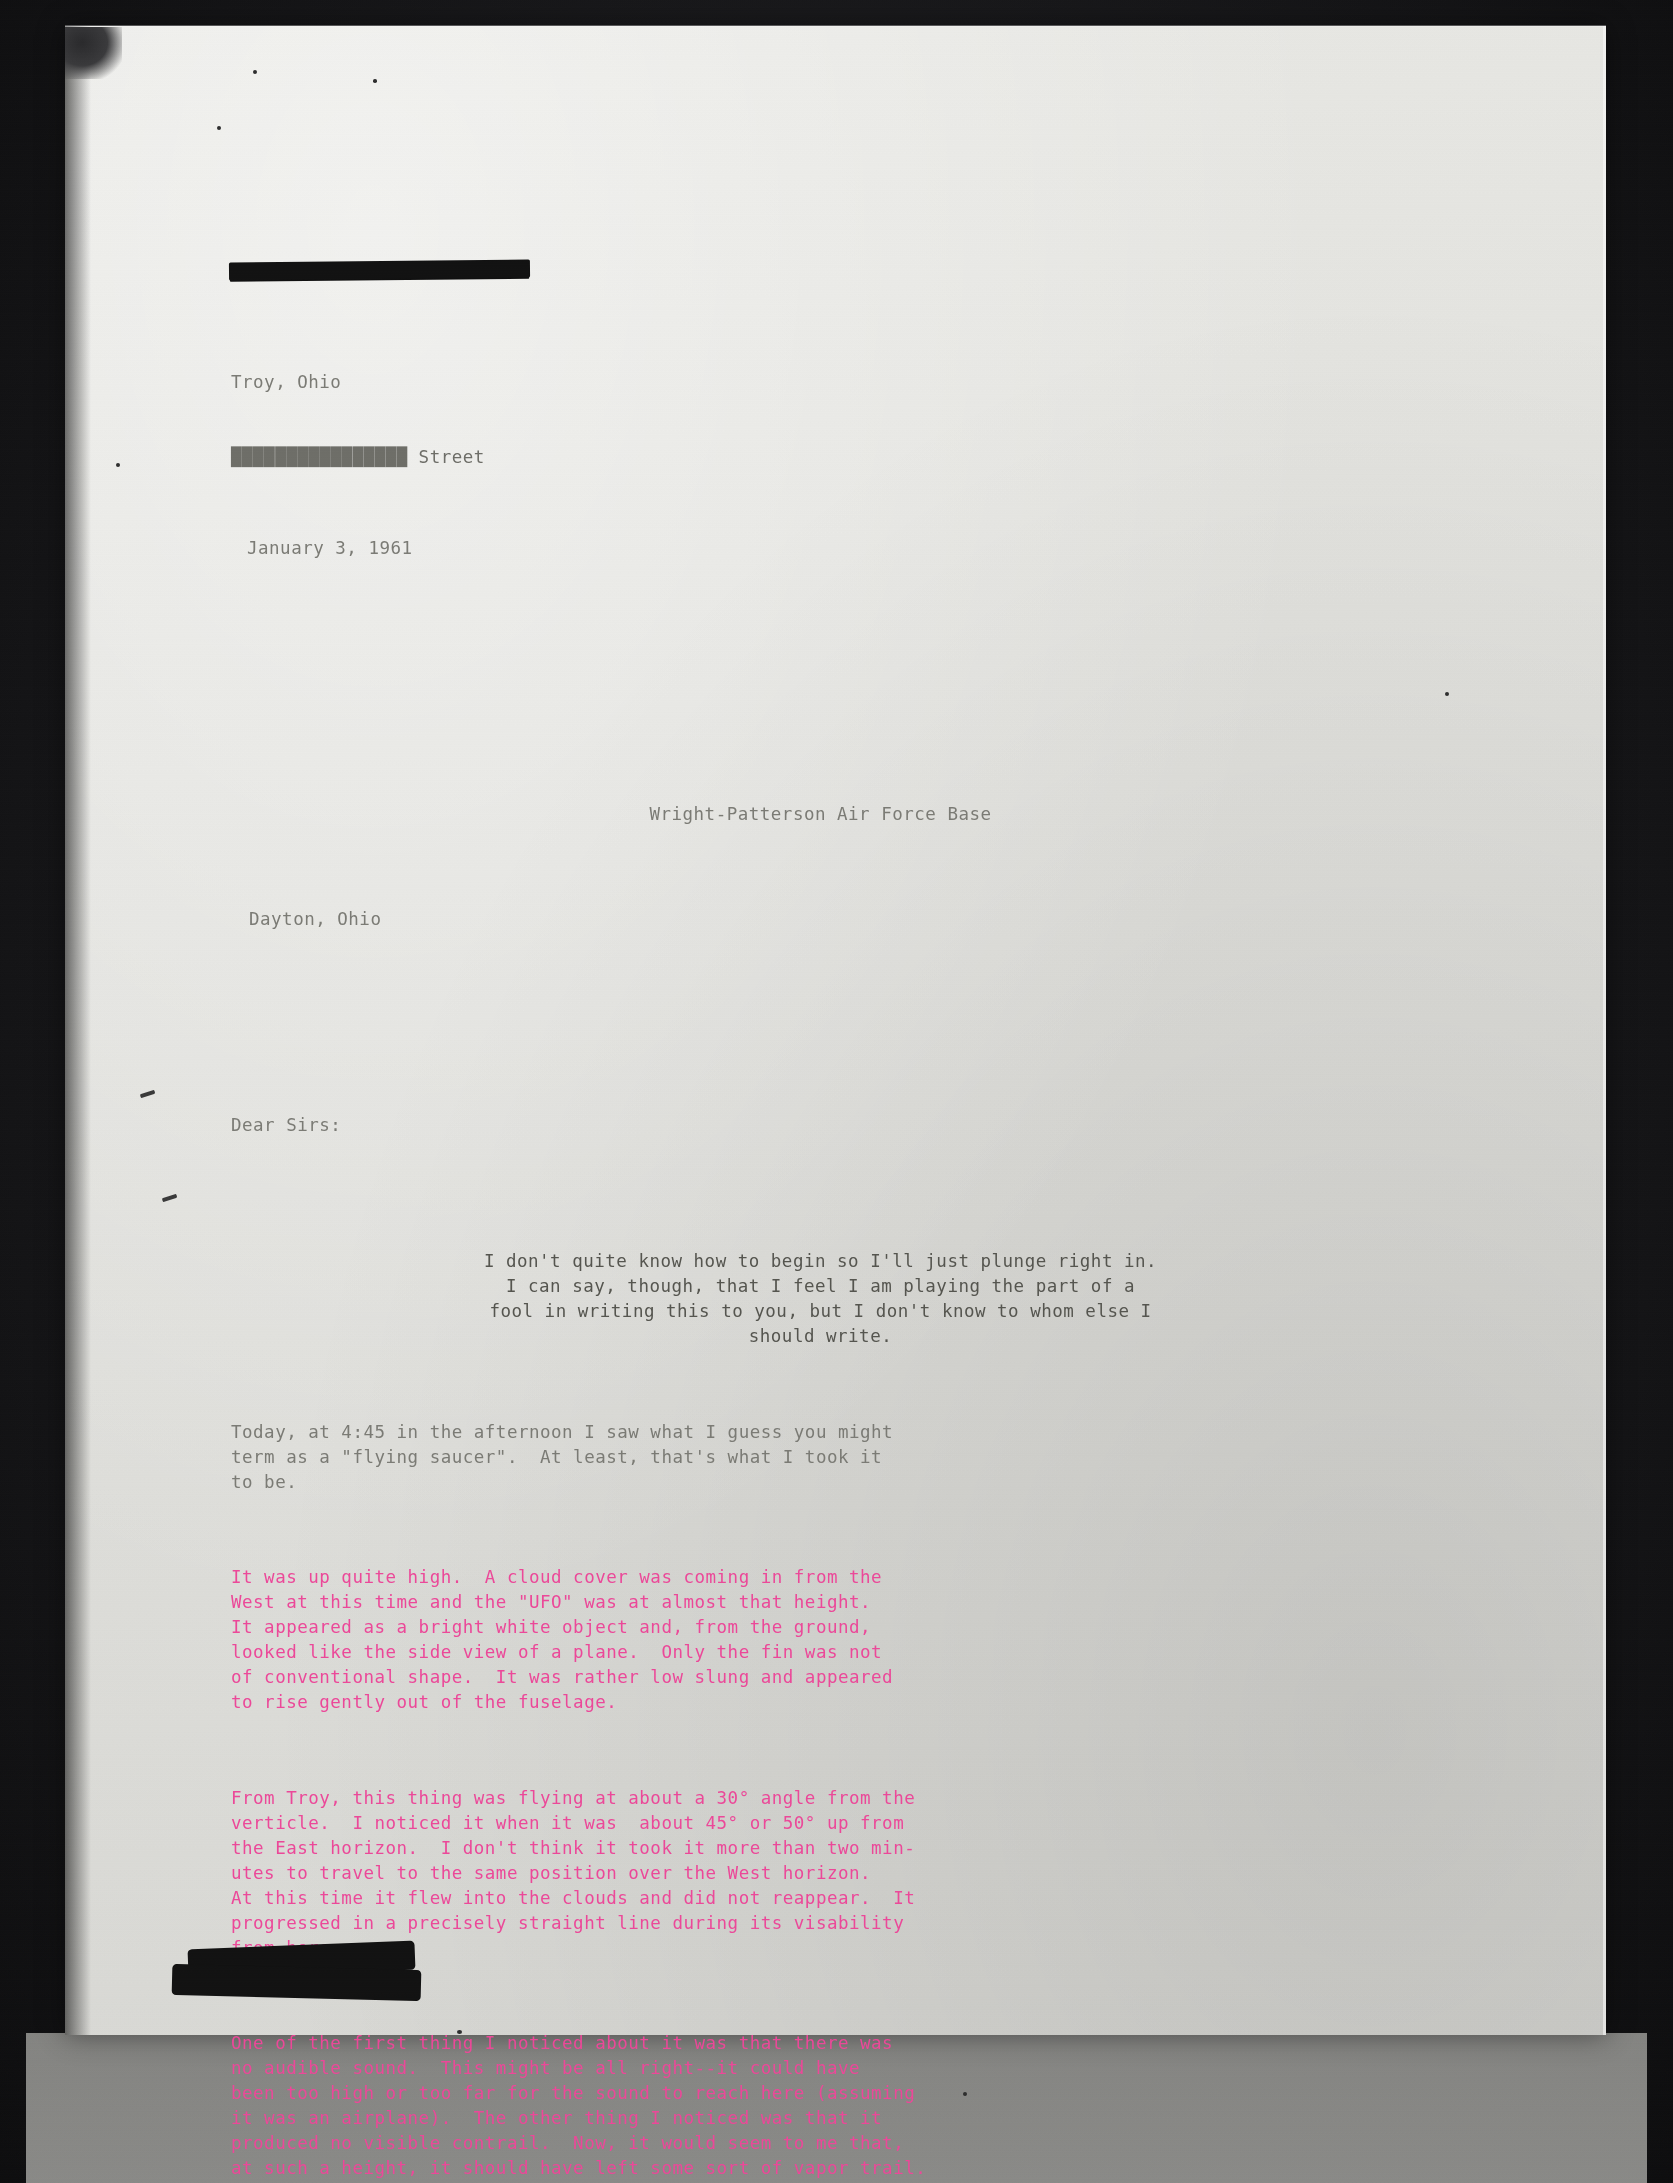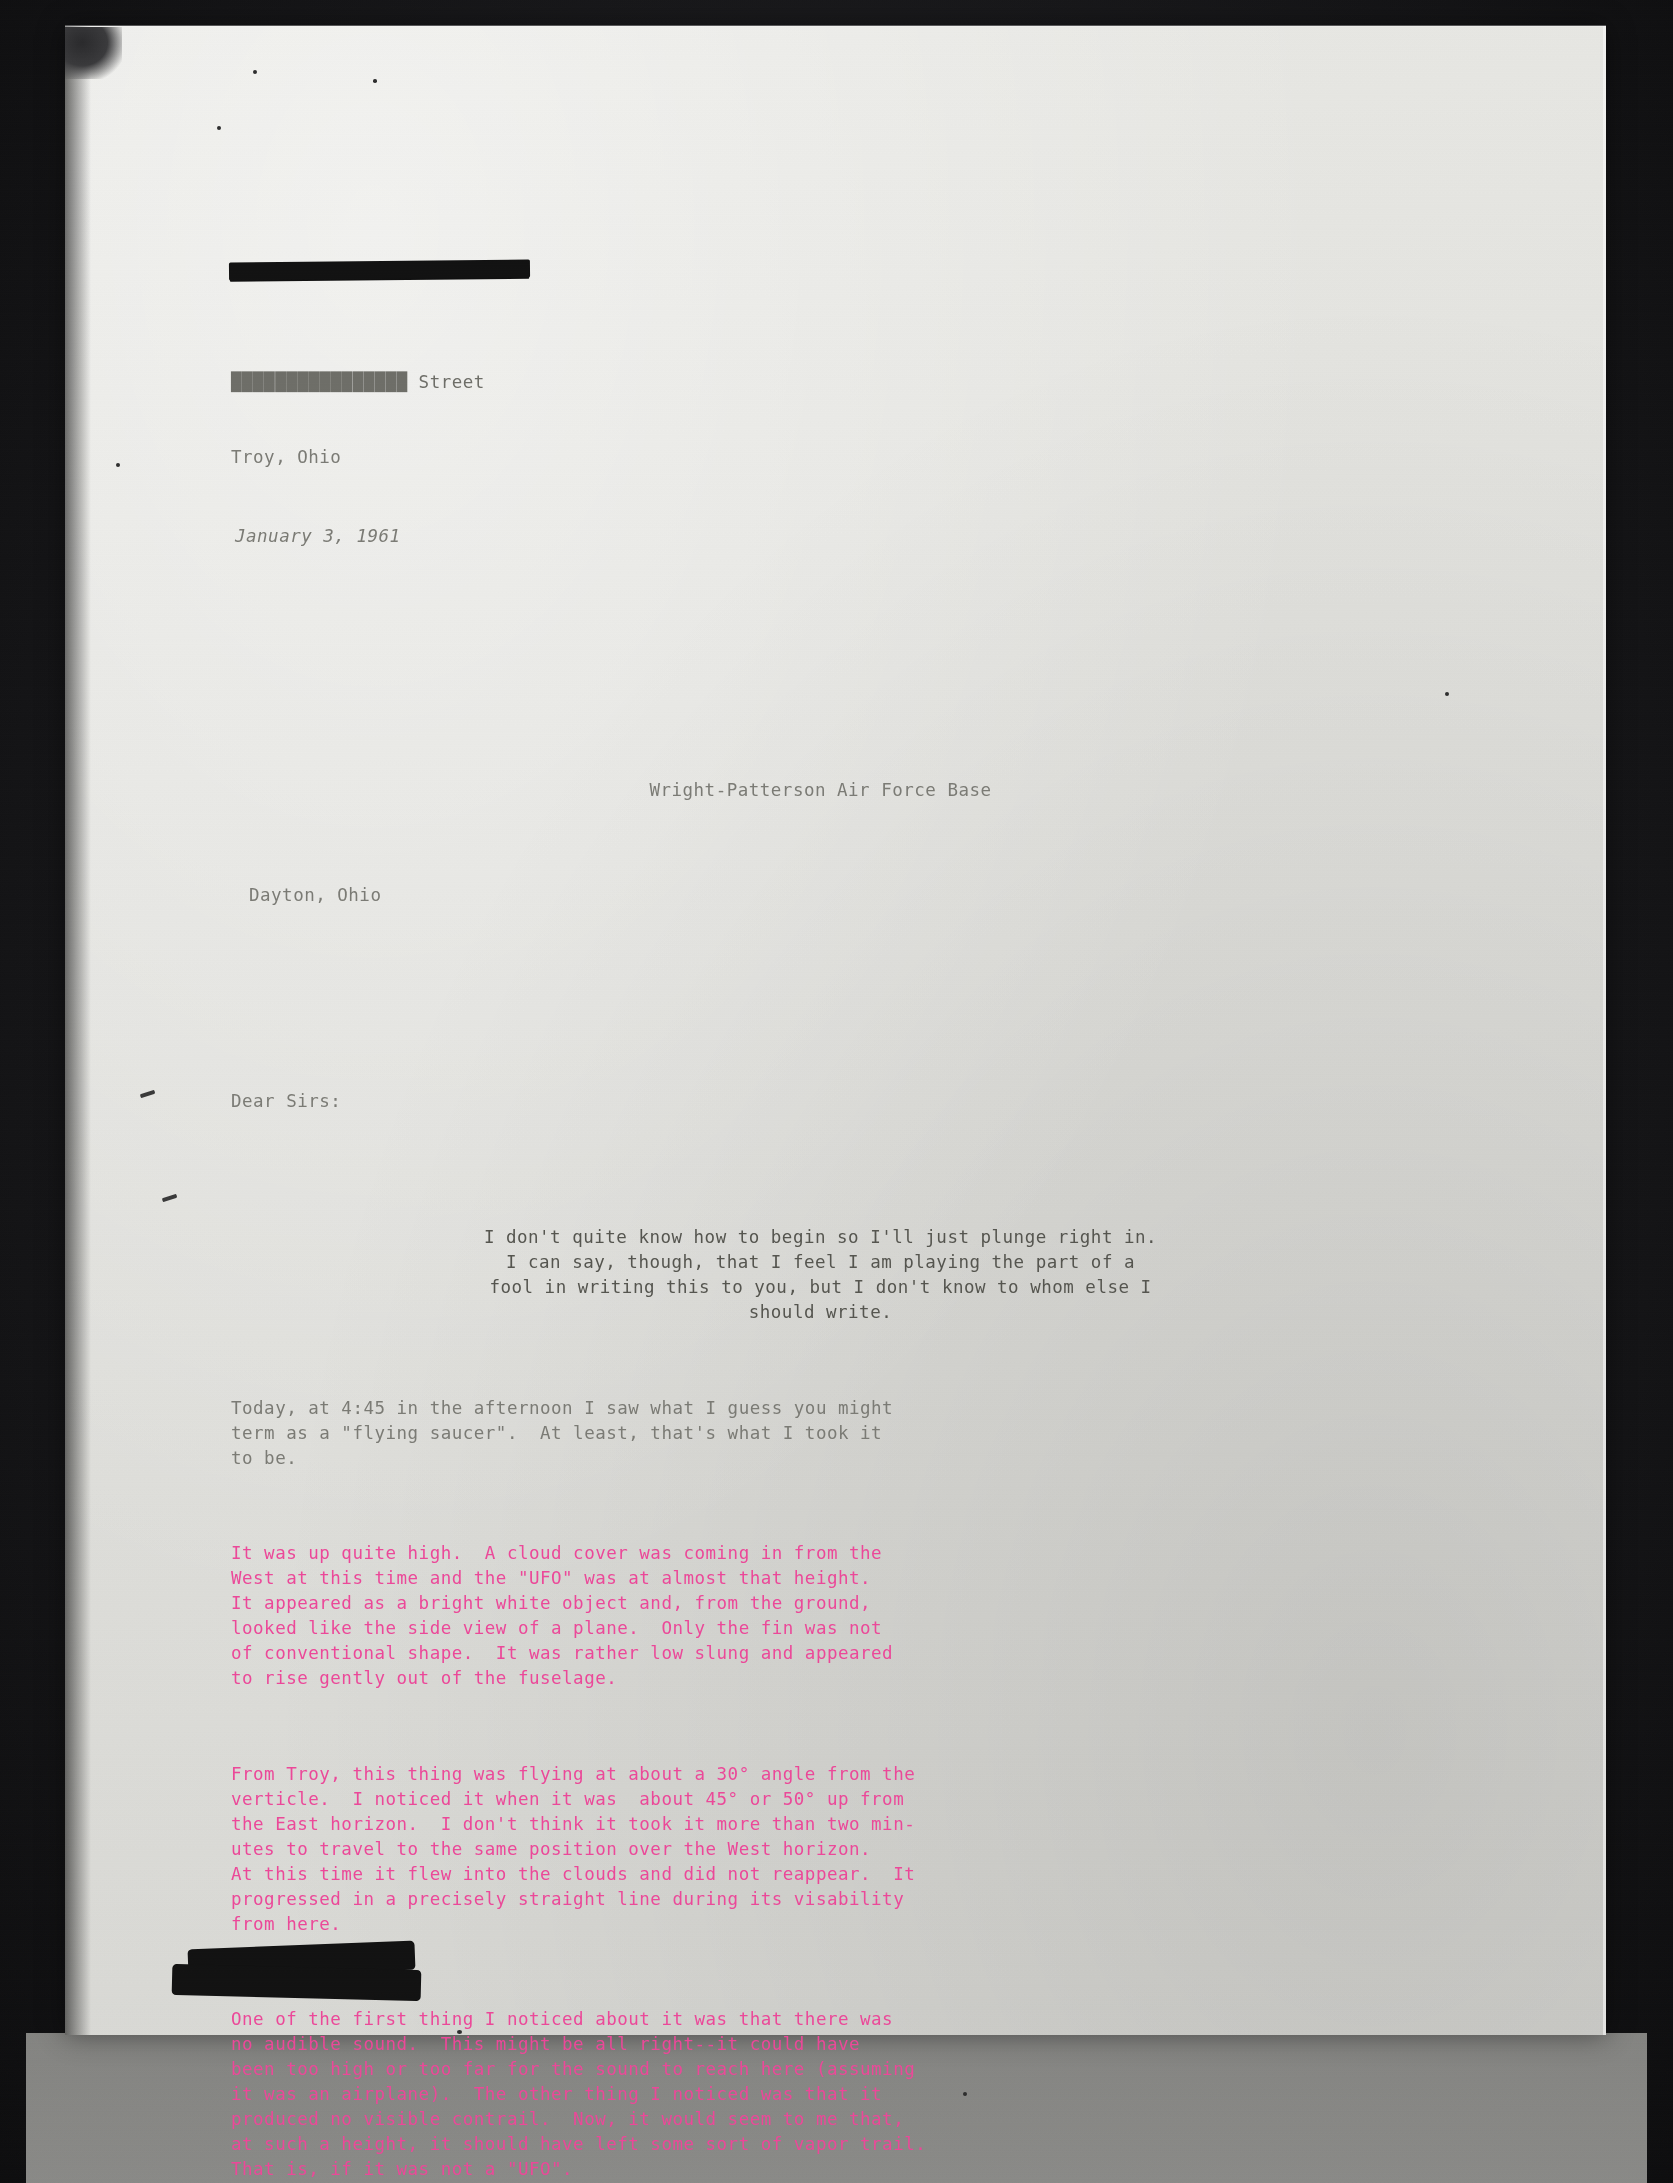--- a/index.html
+++ b/index.html
@@ -193,23 +193,23 @@
     <div class="sheet-shade-a"></div>
   </div>
   <div class="sheet-edge-shadow"></div>
   <div class="frame-right-line"></div>
   <div class="frame-top-line"></div>
   <div class="corner-blot"></div>
 
   <div class="letter">
 
     <div class="addr-block">
+      <div class="para f-50" style="margin:0;">Troy, Ohio</div>
       <div class="para f-60" style="margin:0;">████████████████ Street</div>
-      <div class="para f-50" style="margin:0;">Troy, Ohio</div>
-      <div class="para f-50" style="margin:4px;font-style:italic;">January 3, 1961</div>
+      <div class="para f-50" style="margin:16px;">January 3, 1961</div>
     </div>
 
     <div class="recip-block">
       <div class="para f-50" style="margin:12px;text-align:center;">Wright-Patterson Air Force Base</div>
       <div class="para f-50" style="margin:18px;">Dayton, Ohio</div>
     </div>
 
     <div class="para f-50 salutation">Dear Sirs:</div>
 
     <div class="para f-80">I don't quite know how to begin so I'll just plunge right in.

